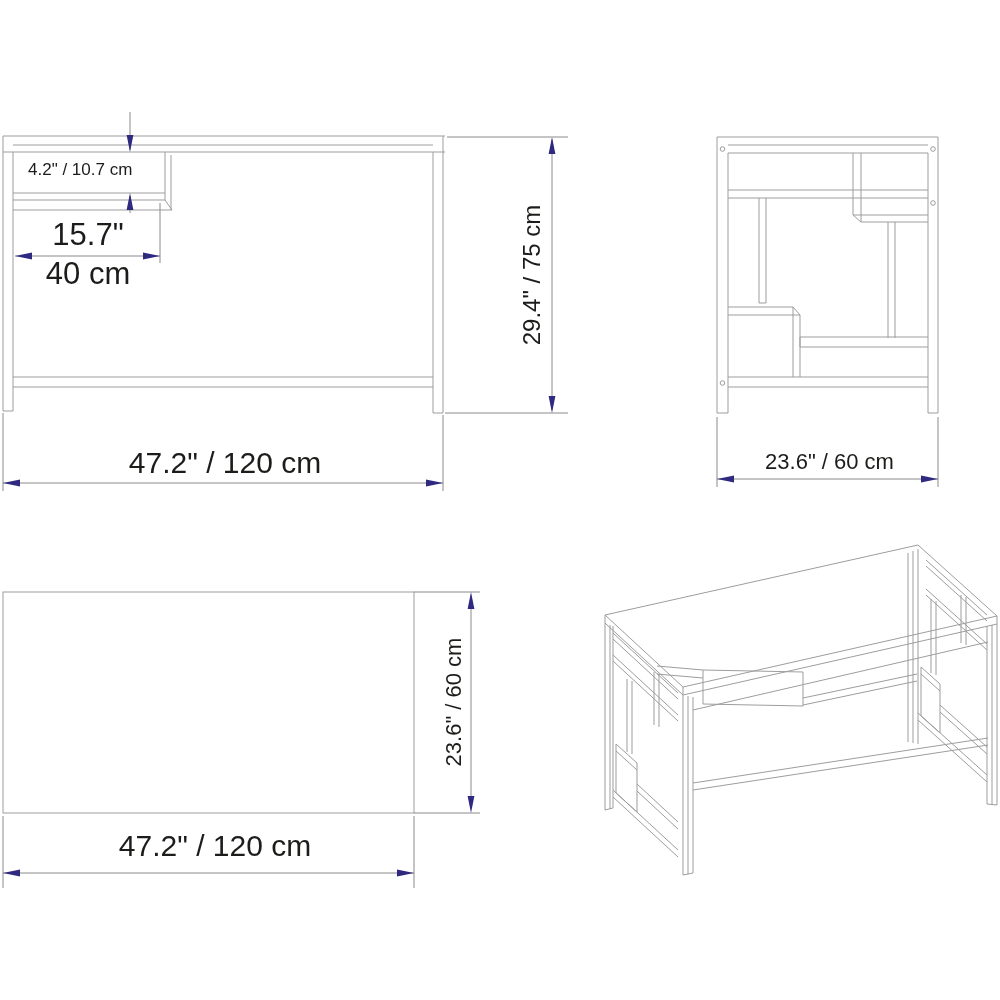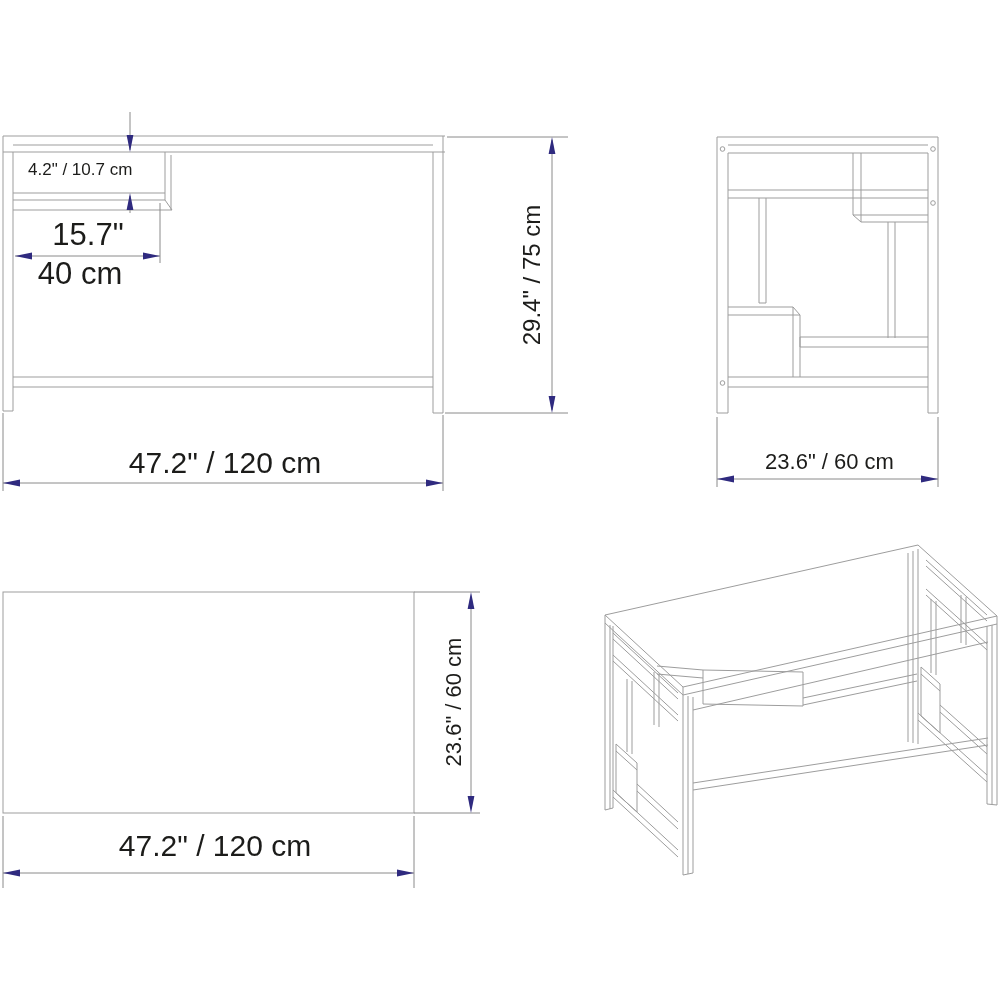--- a/index.html
+++ b/index.html
@@ -114,21 +114,21 @@
       <path class="ln" d="M243 178 L357 154 M243 185 L357 161"></path>
       <path class="ln" d="M133 190 L428 122"></path>
       <path class="ln" d="M133 263 L428 218 M133 270 L428 225"></path>
     </g>
   </svg>
 
   <div class="lbl s17" style="left:28px;top:160px;">4.2" / 10.7 cm</div>
 
   <div class="lbl c s31" style="left:18px;top:217px;width:140px;">15.7"</div>
 
-  <div class="lbl c s31" style="left:10px;top:256px;width:140px;text-align:center;">40 cm</div>
+  <div class="lbl c s31" style="left:18px;top:256px;width:140px;text-align:center;">40 cm</div>
 
   <div class="lbl c s30" style="left:75px;top:446px;width:300px;">47.2" / 120 cm</div>
 
   <div class="lbl rot s24" style="left:441px;top:262px;width:180px;height:26px;">29.4" / 75 cm</div>
 
   <div class="lbl c s22" style="left:752px;top:449px;width:155px;">23.6" / 60 cm</div>
 
   <div class="lbl rot s22" style="left:364px;top:689px;width:180px;height:26px;">23.6" / 60 cm</div>
 
   <div class="lbl c s30" style="left:60px;top:829px;width:310px;">47.2" / 120 cm</div>

